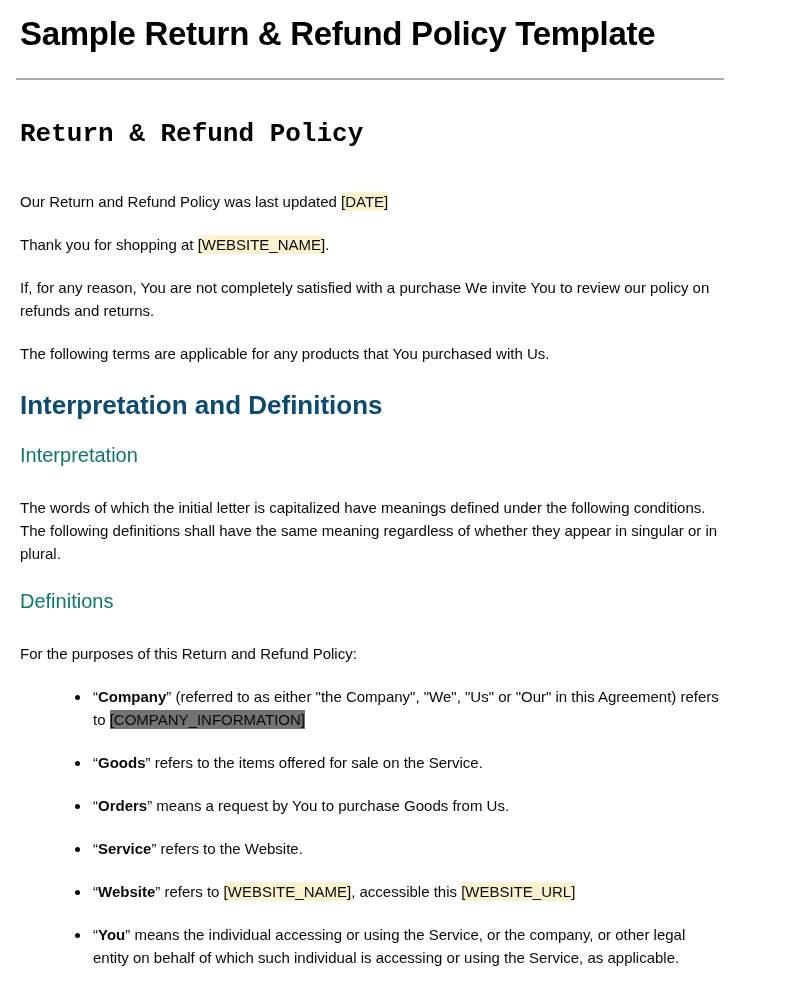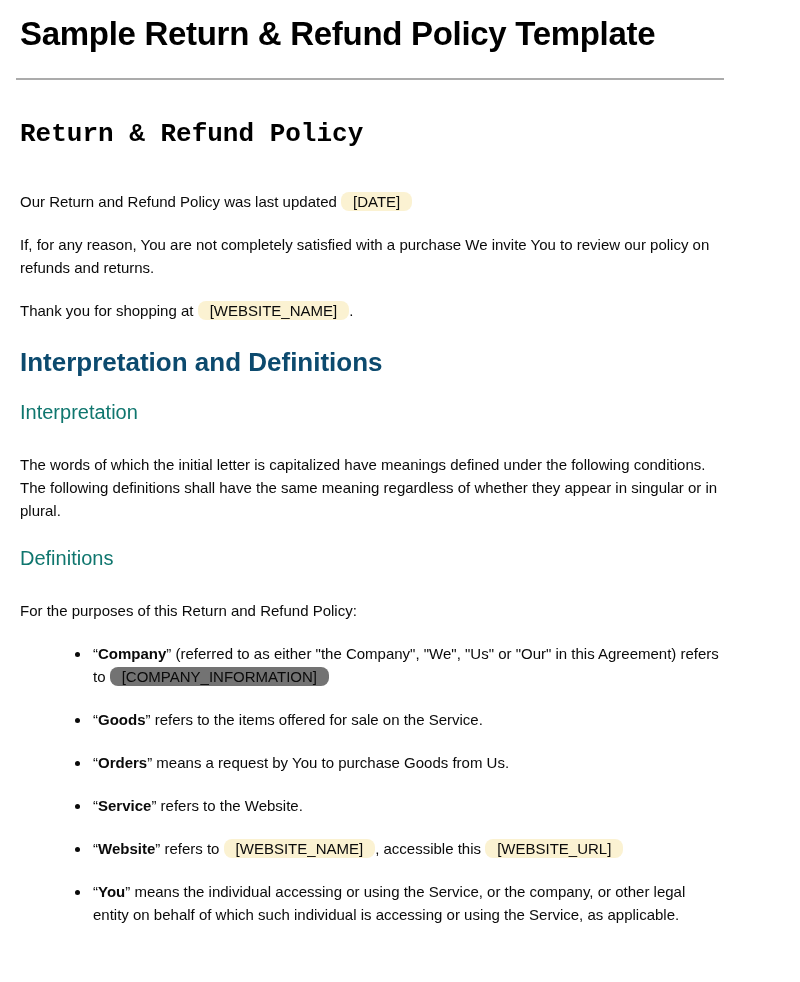--- a/index.html
+++ b/index.html
@@ -65,41 +65,41 @@
   }
   ul.definitions-list li {
     font-size: 15px;
     line-height: 23px;
     margin-bottom: 20px;
     padding-left: 2px;
   }
   .b { font-weight: 700; }
   .hl {
     background: #fbf2d2;
-    padding: 1px 12px;
-    border-radius: 8px;
+    padding: 1px 0;
   }
 </style>
 </head>
 <body>
 
 <div class="page">
 
   <h1 class="page-title">Sample Return &amp; Refund Policy Template</h1>
 
   <hr class="divider">
 
   <h2 class="doc-heading">Return &amp; Refund Policy</h2>
 
   <p><span>Our Return and Refund Policy was last updated </span><span class="hl" style="background: rgb(251, 242, 210);">[DATE]</span></p>
 
+  <p><span>Thank you for shopping at </span><span class="hl" style="background: rgb(251, 242, 210);">[WEBSITE_NAME]</span><span>.</span></p>
+
   <p><span>If, for any reason, You are not completely satisfied with a purchase We invite You to review our policy on refunds and returns.</span></p>
 
-  <p><span>Thank you for shopping at </span><span class="hl" style="background: rgb(251, 242, 210);">[WEBSITE_NAME]</span><span>.</span></p>
-
+  <p><span>The following terms are applicable for any products that You purchased with Us.</span></p>
 
   <h2 class="section-heading">Interpretation and Definitions</h2>
 
   <h3 class="subsection-heading">Interpretation</h3>
 
   <p>The words of which the initial letter is capitalized have meanings defined under the following conditions. The following definitions shall have the same meaning regardless of whether they appear in singular or in plural.</p>
 
   <h3 class="subsection-heading">Definitions</h3>
 
   <p>For the purposes of this Return and Refund Policy:</p>

